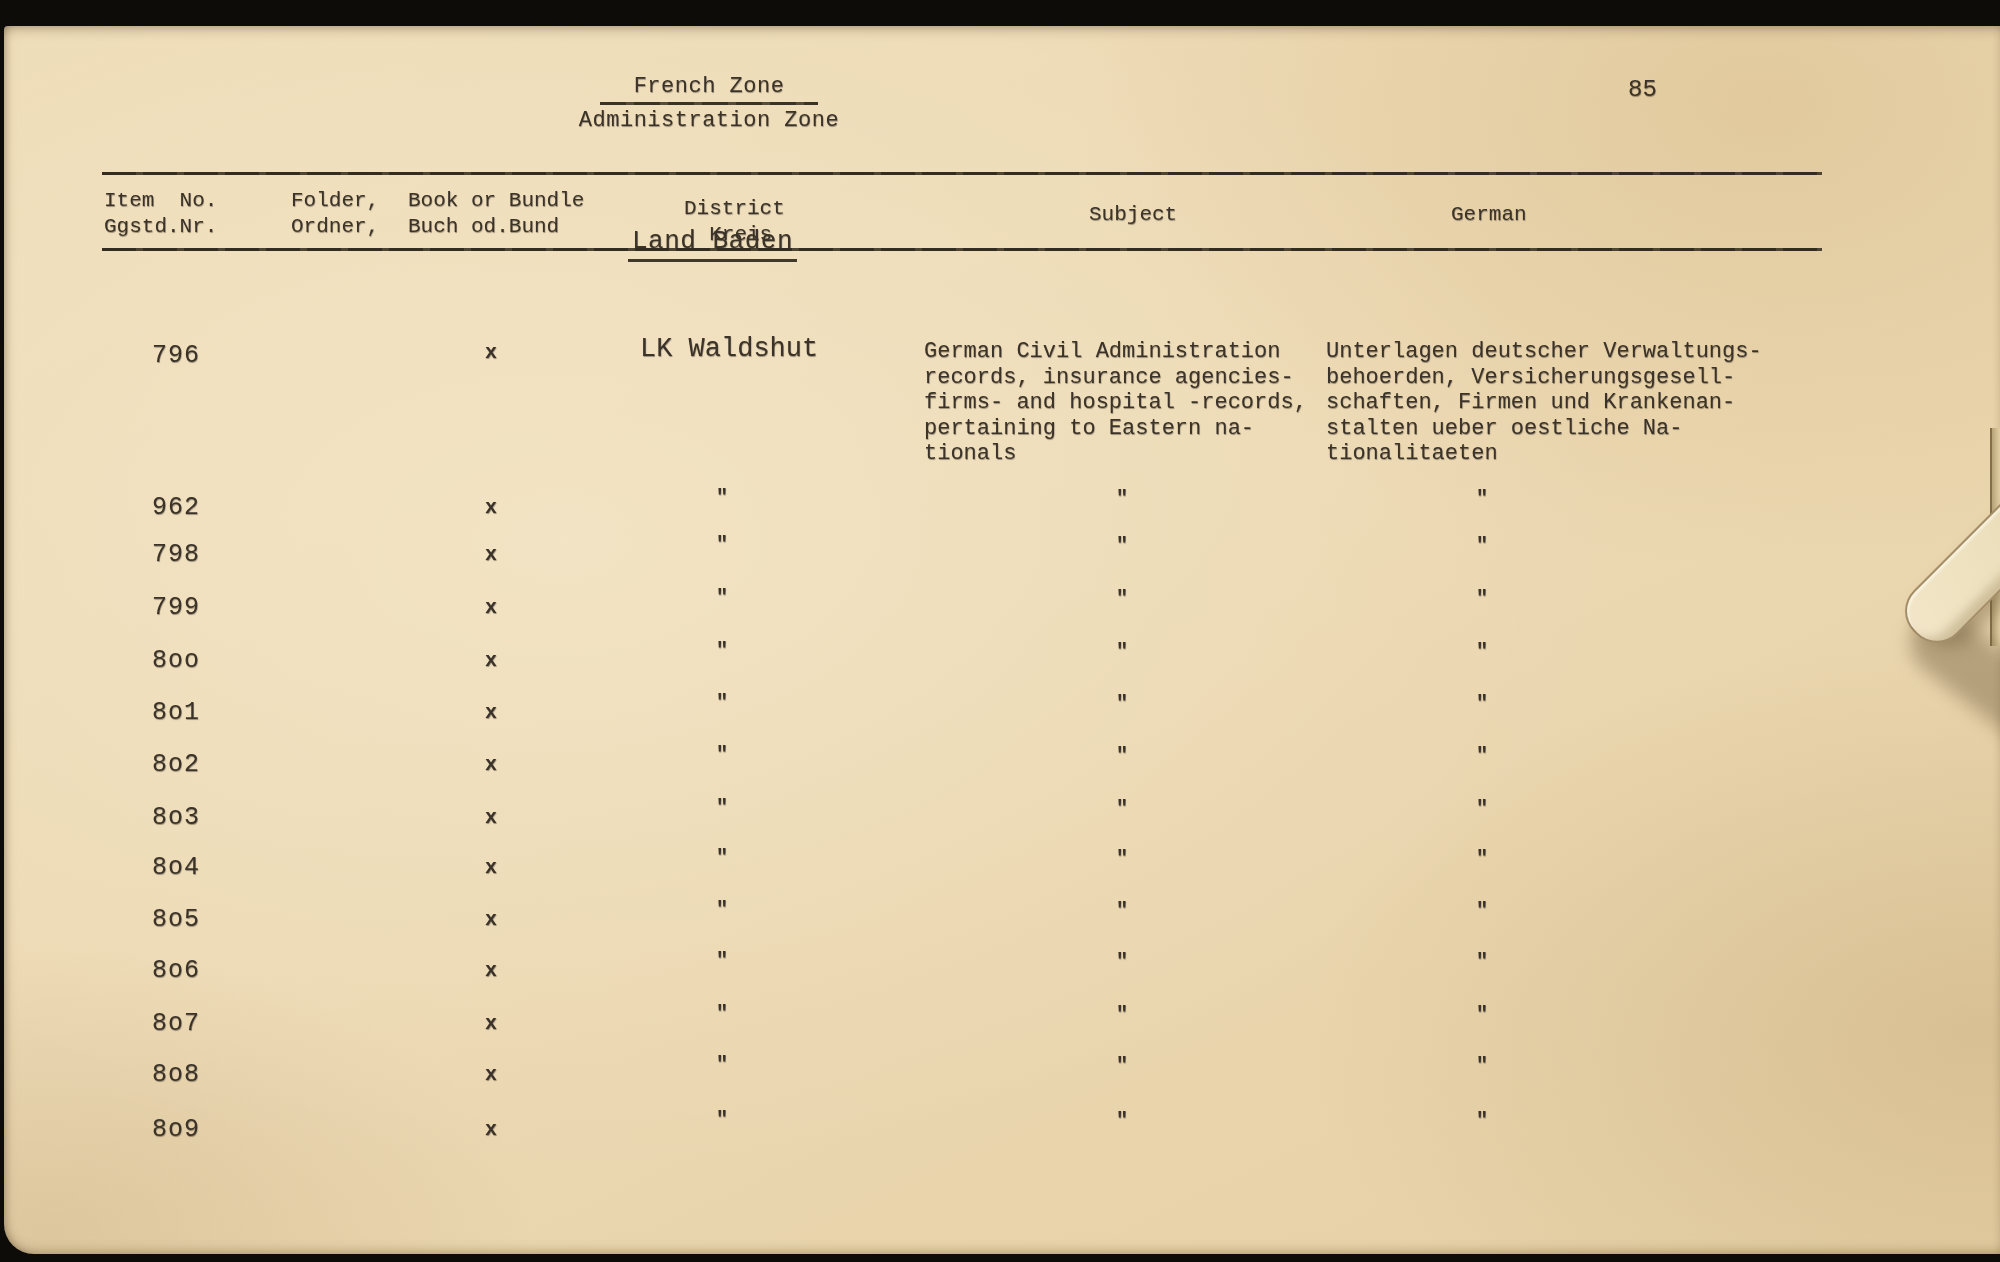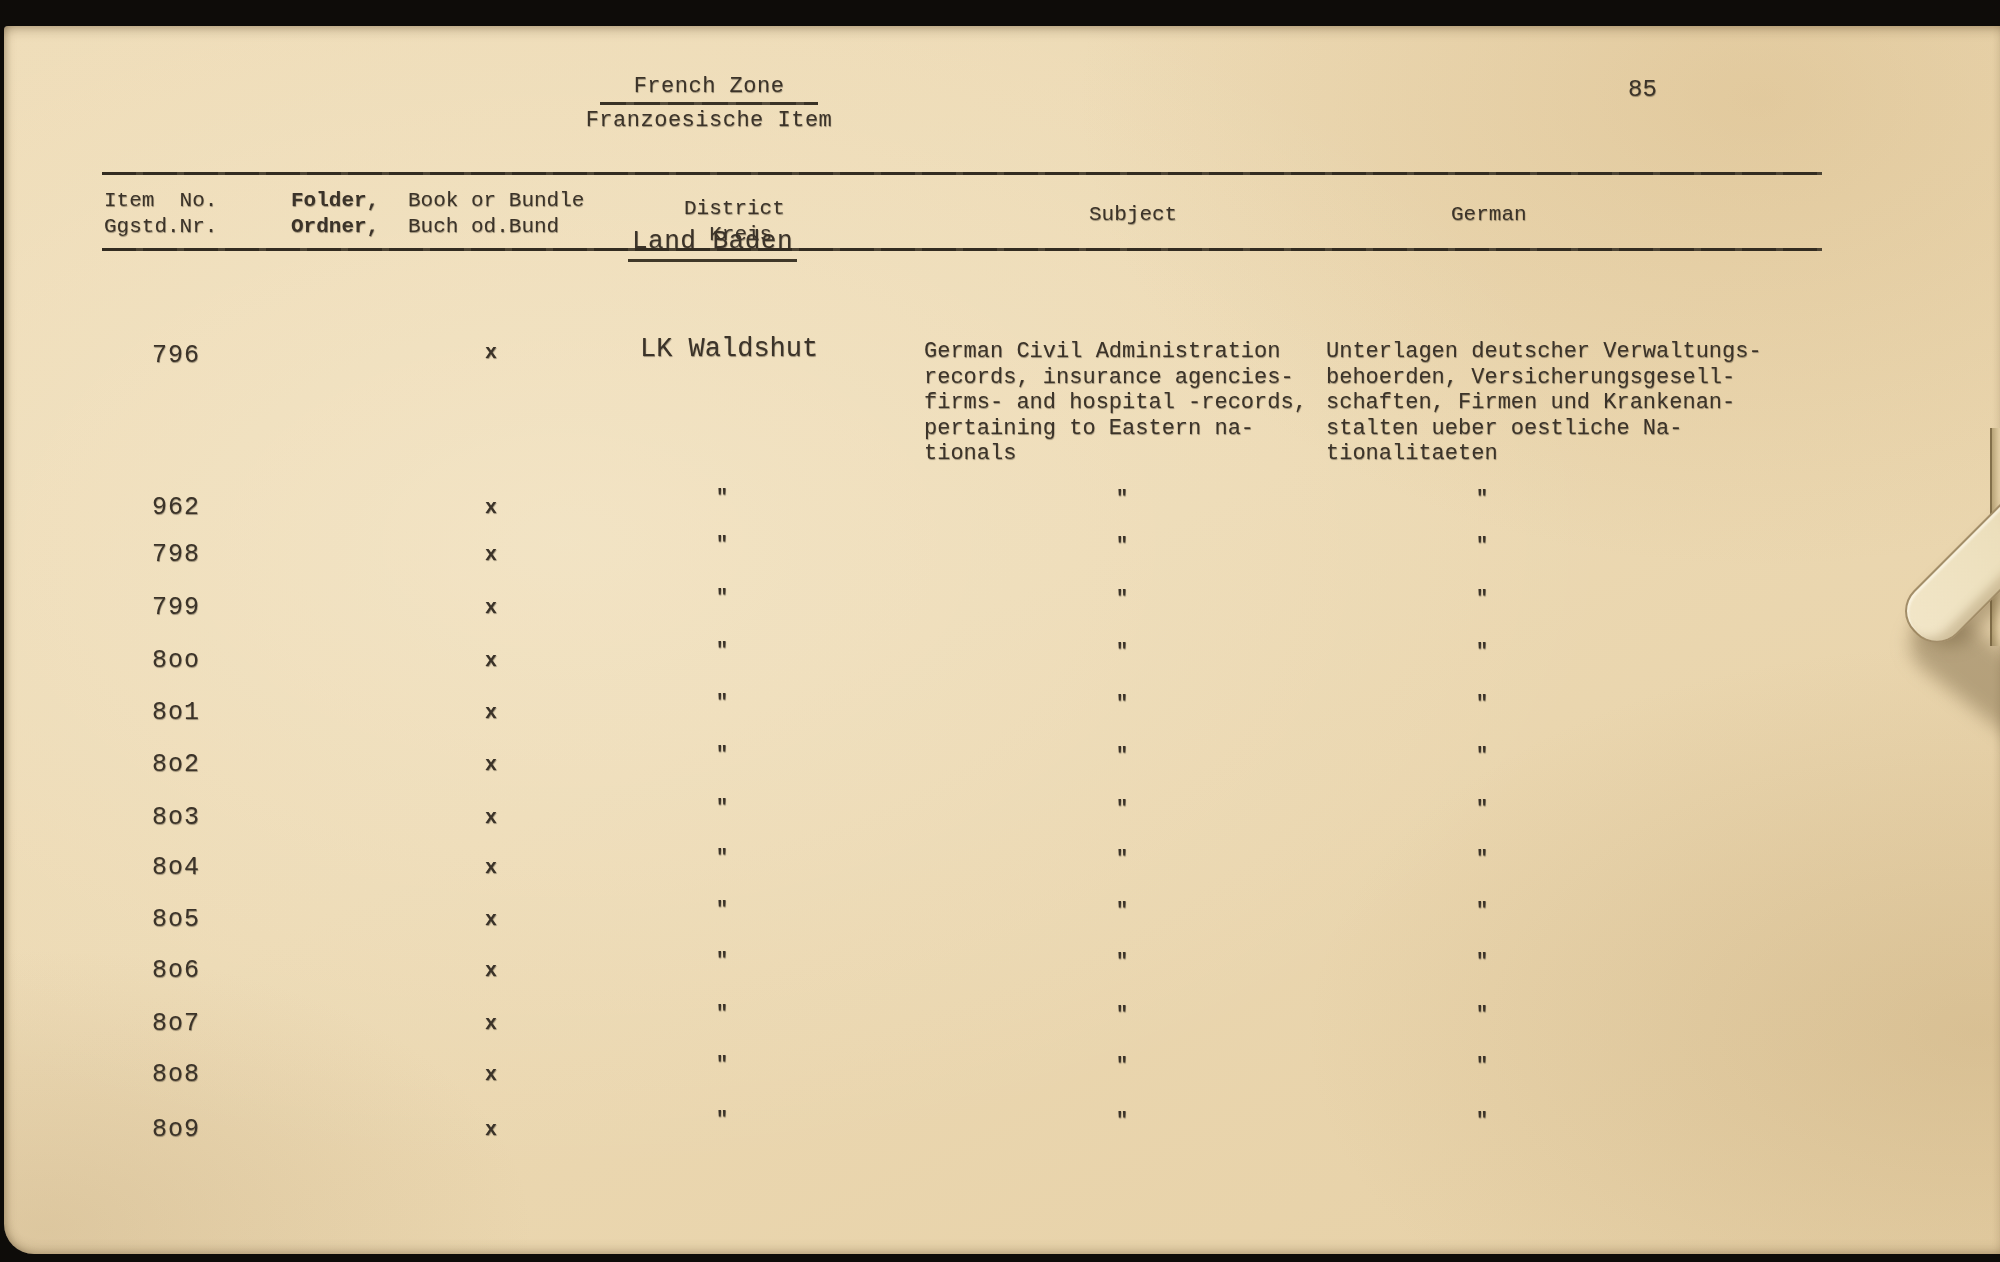--- a/index.html
+++ b/index.html
@@ -32,21 +32,21 @@
   .title-de{margin-top:9px;font-size:22px;letter-spacing:0.5px;}
   .page-number{position:absolute;left:1624px;top:50px;font-size:24px;}
 
   
   .rule{position:absolute;left:98px;width:1720px;height:3px;
     background:repeating-linear-gradient(90deg,#332c21 0 34px,#4d4434 34px 41px);}
   .rule-top{top:146px;}
   .rule-mid{top:222px;}
   .hcell{position:absolute;font-size:21px;line-height:26px;white-space:pre;}
   .h-item{left:100px;top:162px;text-align:right;}
-  .h-folder{left:287px;top:162px;font-weight:bold;}
+  .h-folder{left:287px;top:162px;}
   .h-book{left:404px;top:162px;}
   .h-district{left:680px;top:170px;}
   .h-subject{left:1085px;top:176px;}
   .h-betreff{left:1447px;top:176px;}
 
   
   .section-heading{position:absolute;left:624px;top:200px;font-size:26px;letter-spacing:0.5px;
     padding:0 4px 3px 4px;border-bottom:3px solid #3a332755;}
   .section-heading{border-bottom:3px solid #403829;}
 
@@ -82,21 +82,21 @@
     transform:rotate(-45deg);transform-origin:29px 29px;}
 </style>
 </head>
 <body>
 
 <div class="paper">
 
   <div class="title-block ink">
     <div class="title-en">French Zone</div>
     <div class="title-underline"></div>
-    <div class="title-de">Franzoesische Item</div>
+    <div class="title-de">Administration Zone</div>
   </div>
 
   <div class="page-number ink">85</div>
 
   <div class="rule rule-top"></div>
 
   <div class="hcell h-item ink">Item  No.
 Ggstd.Nr.</div>
   <div class="hcell h-folder ink">Folder,
 Ordner,</div>

